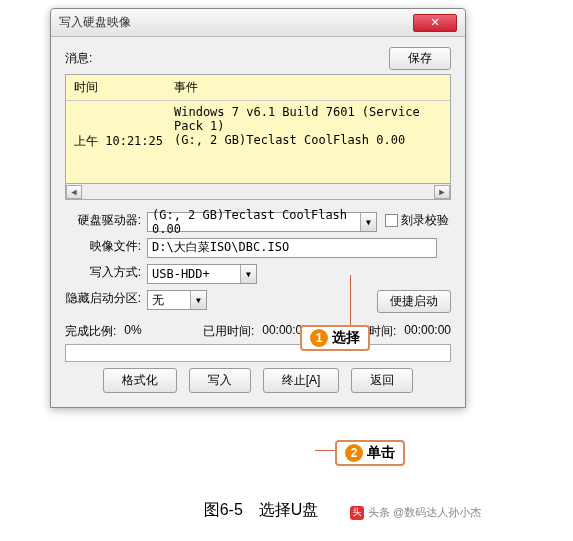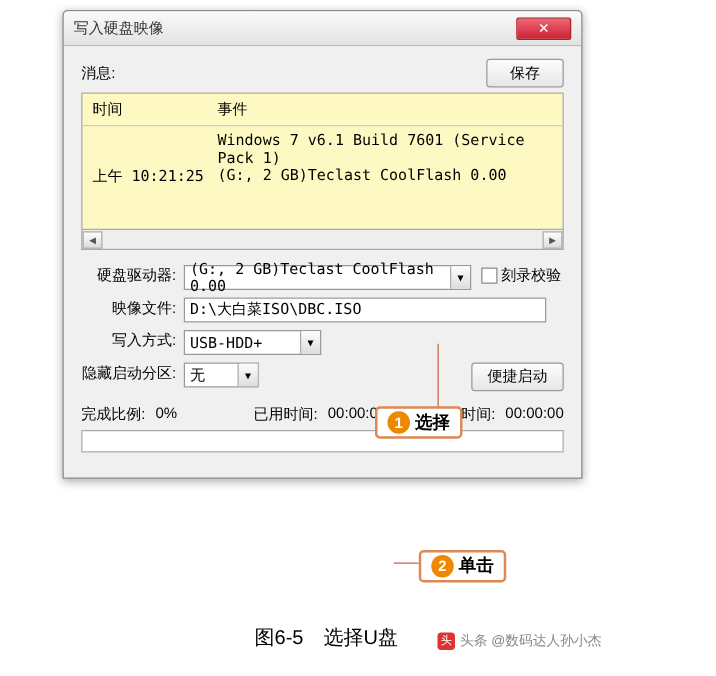--- a/index.html
+++ b/index.html
@@ -135,20 +135,26 @@
       <div style="width:20px"></div>
       <div class="status-item">
         <span>剩余时间:</span>
         <span>00:00:00</span>
       </div>
     </div>
 
     <div class="prog-bar"></div>
 
 
+    <div class="btn-row">
+      <button class="btn">格式化</button>
+      <button class="btn">写入</button>
+      <button class="btn">终止[A]</button>
+      <button class="btn">返回</button>
+    </div>
 
   </div>
 </div>
 
 <div class="line-v" style="left:350px; top:275px; height:55px;"></div>
 <div class="callout" style="left:300px; top:325px;">
   <span class="num">1</span>
   <span>选择</span>
 </div>
 

